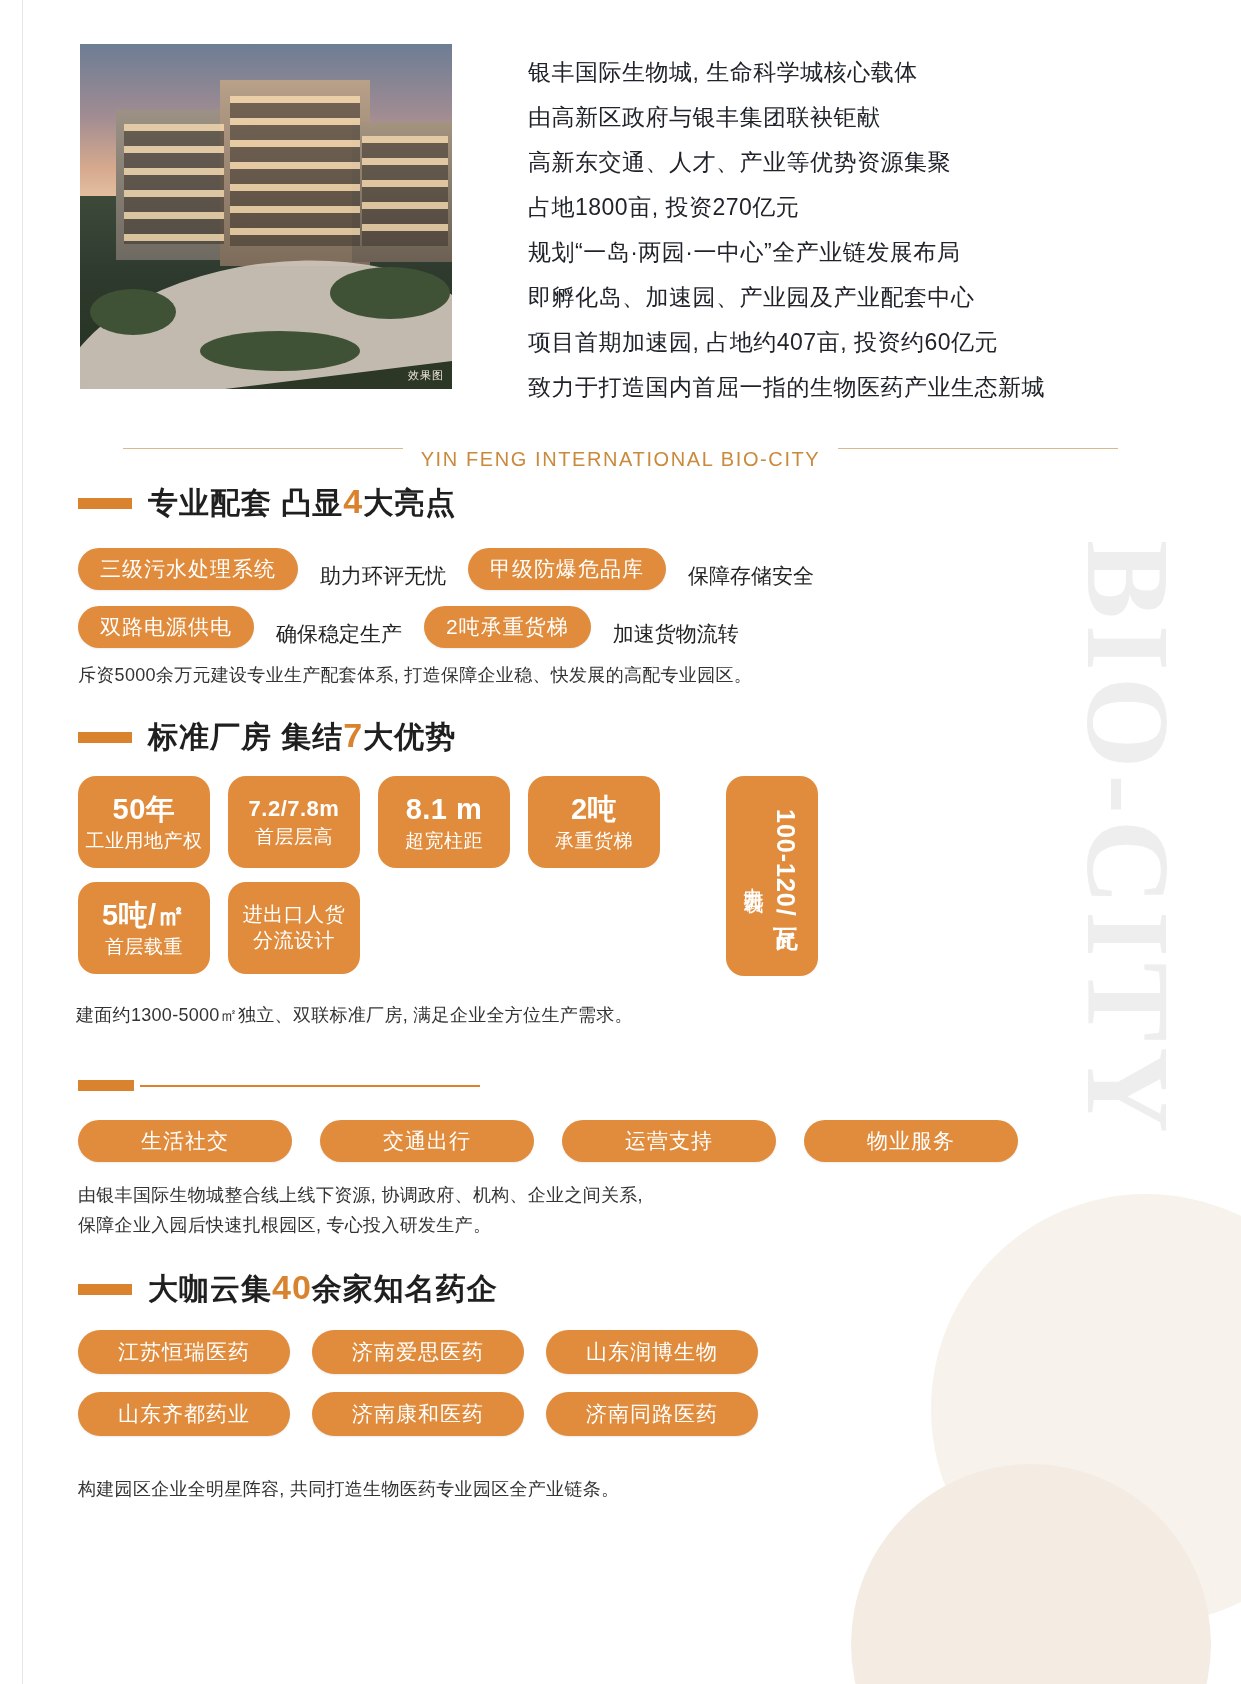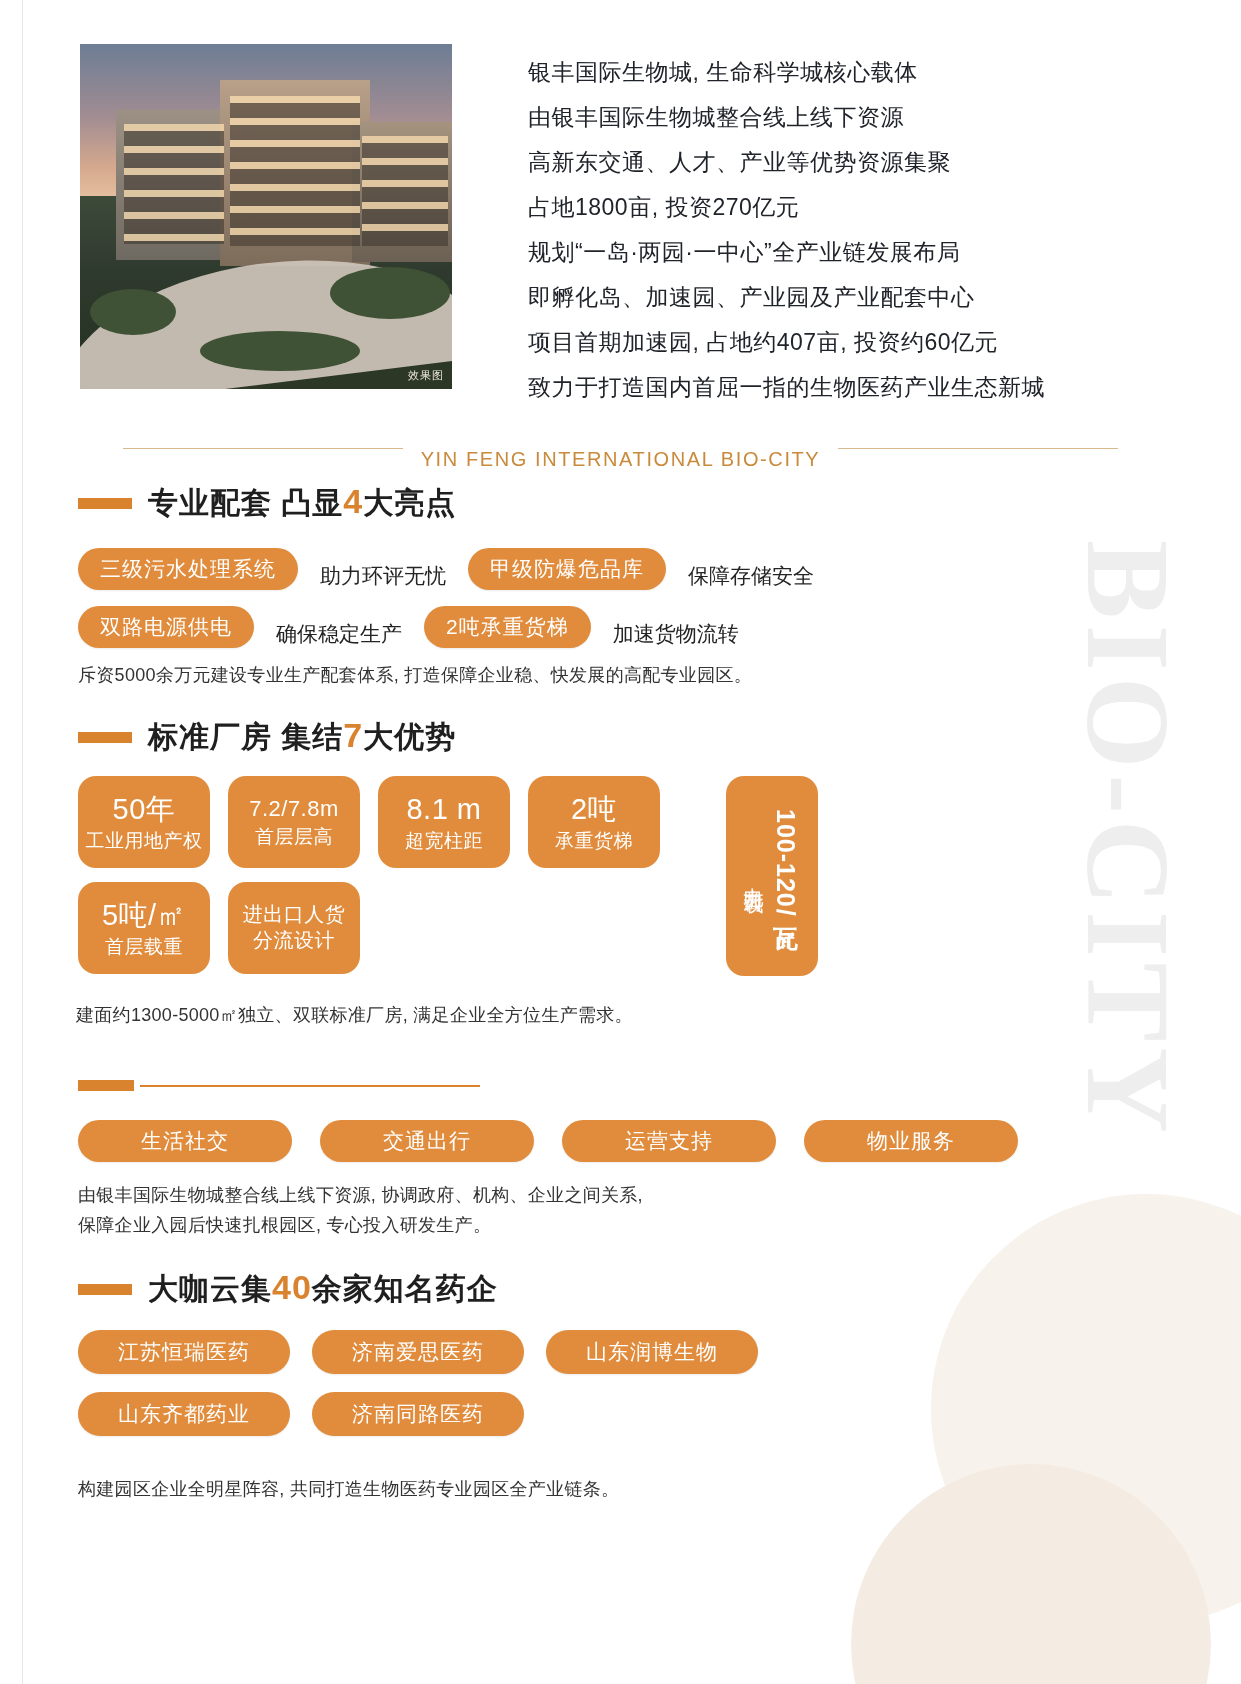--- a/index.html
+++ b/index.html
@@ -286,21 +286,21 @@
     border-radius: 18px;
     color: #fff;
     display: flex;
     flex-direction: column;
     align-items: center;
     justify-content: center;
     line-height: 1.18;
   }
   .card .big {
     font-size: 29px;
-    font-weight: normal;
+    font-weight: bold;
     letter-spacing: .5px;
   }
   .card .sub {
     font-size: 19px;
     margin-top: 4px;
     letter-spacing: .5px;
   }
   .card.two-line .big { font-size: 22px; }
   .card.text-only .big { font-size: 20px; font-weight: normal; }
   .card.text-only .sub { font-size: 20px; margin-top: 2px; }
@@ -396,21 +396,21 @@
       <div class="hero-road-inner"></div>
       <div class="hero-road"></div>
       <div class="hero-shrub" style="left:10px;bottom:54px;width:86px;height:46px;"></div>
       <div class="hero-shrub" style="left:250px;bottom:70px;width:120px;height:52px;"></div>
       <div class="hero-shrub" style="left:120px;bottom:18px;width:160px;height:40px;"></div>
       <div class="hero-caption">效果图</div>
     </div>
 
     <ul class="intro-list">
       <li>银丰国际生物城, 生命科学城核心载体</li>
-      <li>由银丰国际生物城整合线上线下资源</li>
+      <li>由高新区政府与银丰集团联袂钜献</li>
       <li>高新东交通、人才、产业等优势资源集聚</li>
       <li>占地1800亩, 投资270亿元</li>
       <li>规划“一岛·两园·一中心”全产业链发展布局</li>
       <li>即孵化岛、加速园、产业园及产业配套中心</li>
       <li>项目首期加速园, 占地约407亩, 投资约60亿元</li>
       <li>致力于打造国内首屈一指的生物医药产业生态新城</li>
     </ul>
   </div>
 
   <div class="divider">
@@ -508,18 +508,19 @@
     <span class="sec-title">
       <span>大咖云集</span><em>40</em><span>余家知名药企</span>
     </span>
   </div>
 
   <div class="sec4-pills">
     <span class="pill">江苏恒瑞医药</span>
     <span class="pill">济南爱思医药</span>
     <span class="pill">山东润博生物</span>
     <span class="pill">山东齐都药业</span>
+    <span class="pill">济南康和医药</span>
     <span class="pill">济南同路医药</span>
   </div>
 
   <div class="sec4-note foot-note">构建园区企业全明星阵容, 共同打造生物医药专业园区全产业链条。</div>
 
 </div>
 
 </body></html>

